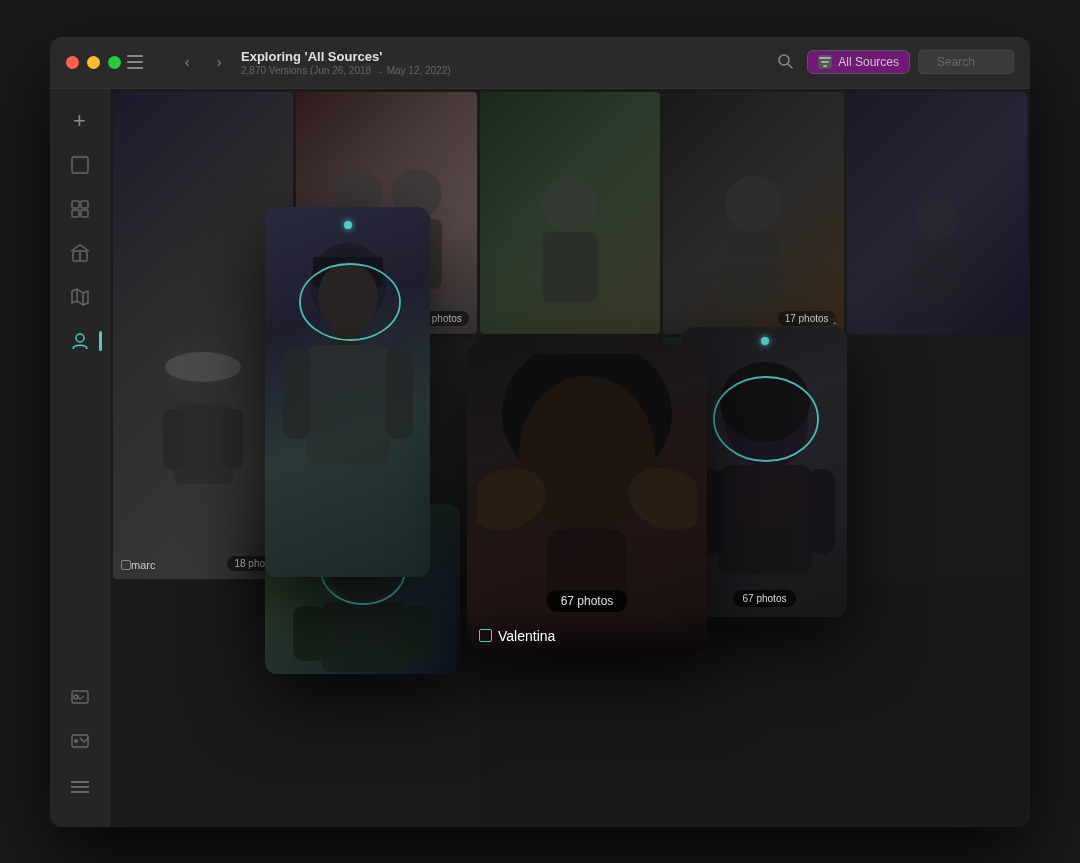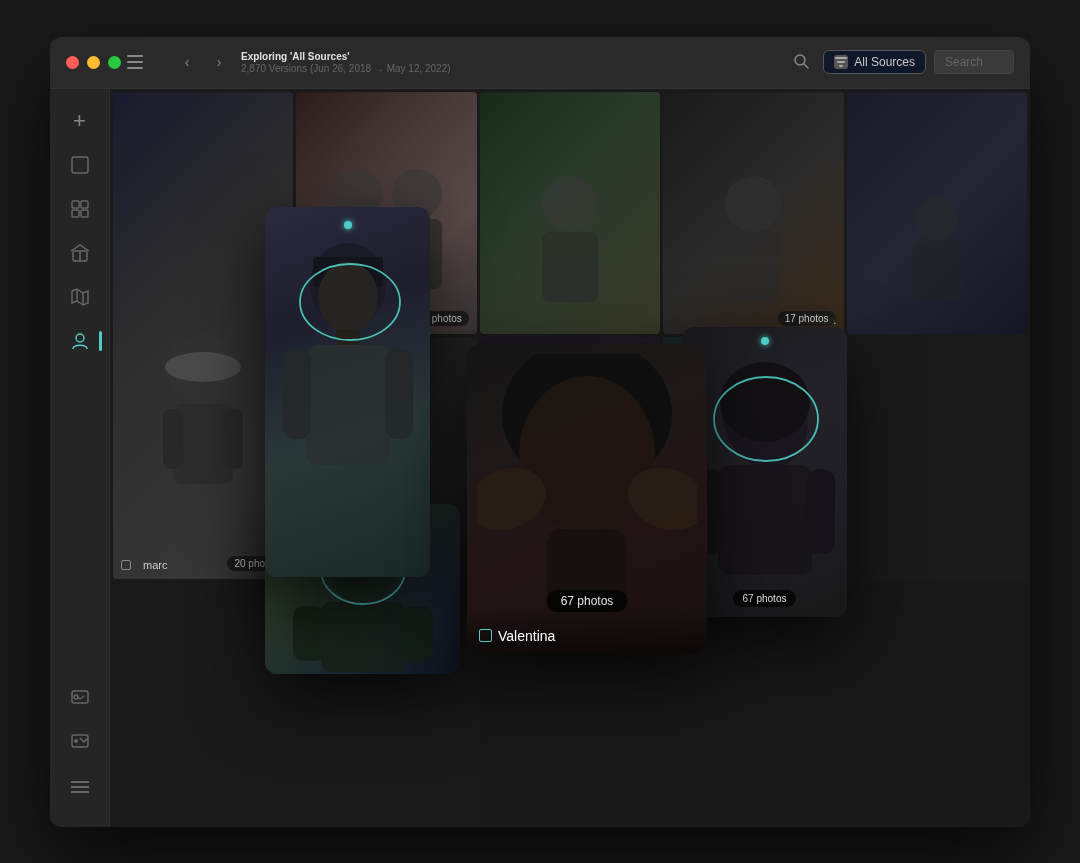--- a/index.html
+++ b/index.html
@@ -89,21 +89,21 @@
       justify-content: center;
       margin-right: 8px;
     }
 
     .title-info {
       flex: 1;
       margin-left: 8px;
     }
 
     .title-main {
-      font-size: 10px;
+      font-size: 13px;
       font-weight: 600;
       color: #e0e0e0;
     }
 
     .title-sub {
       font-size: 10px;
       color: #666;
       margin-top: 1px;
     }
 
@@ -117,21 +117,21 @@
       width: 28px;
       height: 28px;
       background: transparent;
       border: none;
       color: #888;
       cursor: pointer;
       font-size: 14px;
     }
 
     .sources-pill {
-      background: #0f172a;
+      background: #701a75;
       border: 1px solid #555;
       border-radius: 6px;
       padding: 4px 10px;
       color: #c8c8c8;
       font-size: 12px;
       display: flex;
       align-items: flex-start;
       gap: 6px;
       cursor: pointer;
     }
@@ -145,24 +145,24 @@
       align-items: center;
       justify-content: center;
       font-size: 9px;
       color: #aaa;
     }
 
     .search-field {
       background: #3a3a3a;
       border: 1px solid #444;
       border-radius: 4px;
-      padding: 4px 10px;
+      padding: 4px 18px;
       color: #888;
       font-size: 12px;
-      width: 80px;
+      width: 96px;
     }
 
     
     .main-layout {
       display: flex;
       flex: 1;
       overflow: hidden;
     }
 
     
@@ -283,21 +283,21 @@
 
     .name-tag {
       position: absolute;
       bottom: 8px;
       left: 8px;
       color: #ccc;
       font-size: 11px;
       font-weight: 500;
       display: flex;
       align-items: center;
-      gap: 12px;
+      gap: 0;
     }
 
     .name-tag-edit {
       width: 10px;
       height: 10px;
       border: 1.5px solid #888;
       border-radius: 2px;
       flex-shrink: 0;
     }
 
@@ -486,21 +486,21 @@
             <ellipse cx="60" cy="48" rx="38" ry="15" fill="#555"></ellipse>
             <rect x="30" y="85" width="60" height="80" rx="8" fill="#2a2a2a"></rect>
             <rect x="20" y="90" width="20" height="60" rx="8" fill="#252525"></rect>
             <rect x="80" y="90" width="20" height="60" rx="8" fill="#252525"></rect>
           </svg>
           <div class="name-tag">
             <div class="name-tag-edit"></div>
             <span>marc</span>
           </div>
           <div class="count-badge">
-            <span>20</span> photos
+            <span>18</span> photos
           </div>
         </div>
 
         <div class="bg-cell bg-couple" style="position:relative;">
           <svg style="position:absolute; bottom:30px; left:50%; transform:translateX(-50%);" width="160" height="150" viewBox="0 0 160 150" fill="none" opacity="0.6">
             <circle cx="50" cy="40" r="25" fill="#3a3a3a"></circle>
             <rect x="25" y="65" width="50" height="70" rx="8" fill="#2a2a2a"></rect>
             <circle cx="110" cy="40" r="25" fill="#3a3a3a"></circle>
             <rect x="85" y="65" width="50" height="70" rx="8" fill="#2a2a2a"></rect>
           </svg>

